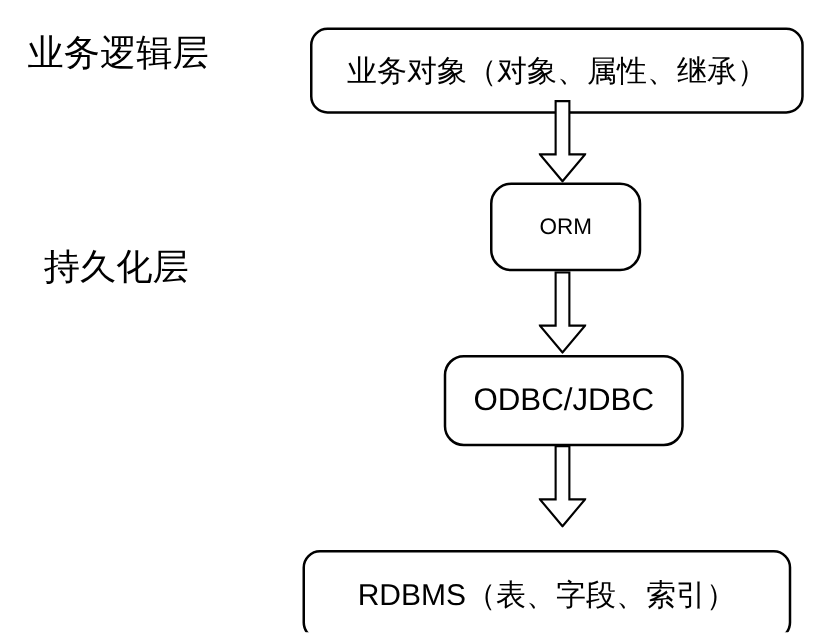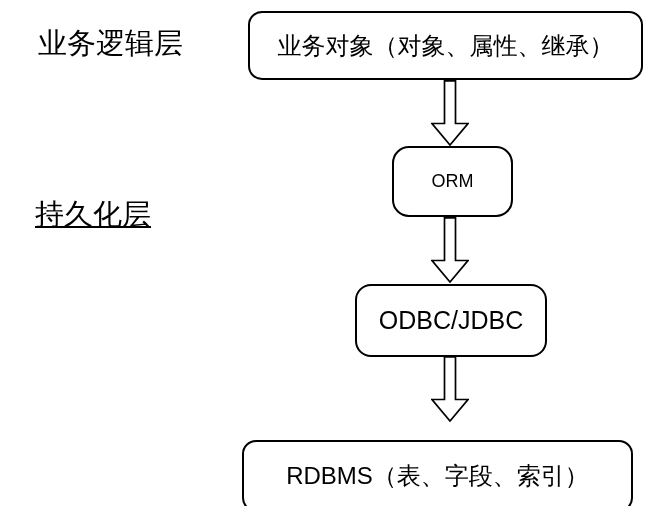--- a/index.html
+++ b/index.html
@@ -17,37 +17,37 @@
     color: #000000;
   }
   .layer-label {
     position: absolute;
     font-size: 29px;
     line-height: 1.15;
     color: #000000;
     white-space: nowrap;
     letter-spacing: 0px;
   }
-  .lbl-business-logic { left: 38px; top: 27px; }
-  .lbl-persistence    { left: 35px; top: 198px; text-decoration: underline; }
+  .lbl-business-logic { left: 22px; top: 27px; }
+  .lbl-persistence    { left: 35px; top: 198px; }
   .lbl-database       { left: 22px; top: 436px; }
 
   .node {
     position: absolute;
     box-sizing: border-box;
     border: 2px solid #000000;
     background: #ffffff;
     display: flex;
     align-items: center;
     justify-content: center;
     text-align: center;
     white-space: nowrap;
   }
   .node-business-object {
-    left: 248px; top: 11px; width: 395px; height: 69px;
+    left: 248px; top: 22px; width: 395px; height: 69px;
     border-radius: 14px; font-size: 24px;
   }
   .node-orm {
     left: 392px; top: 146px; width: 121px; height: 71px;
     border-radius: 17px; font-size: 18px;
   }
   .node-odbc {
     left: 355px; top: 284px; width: 192px; height: 73px;
     border-radius: 16px; font-size: 25px;
   }

